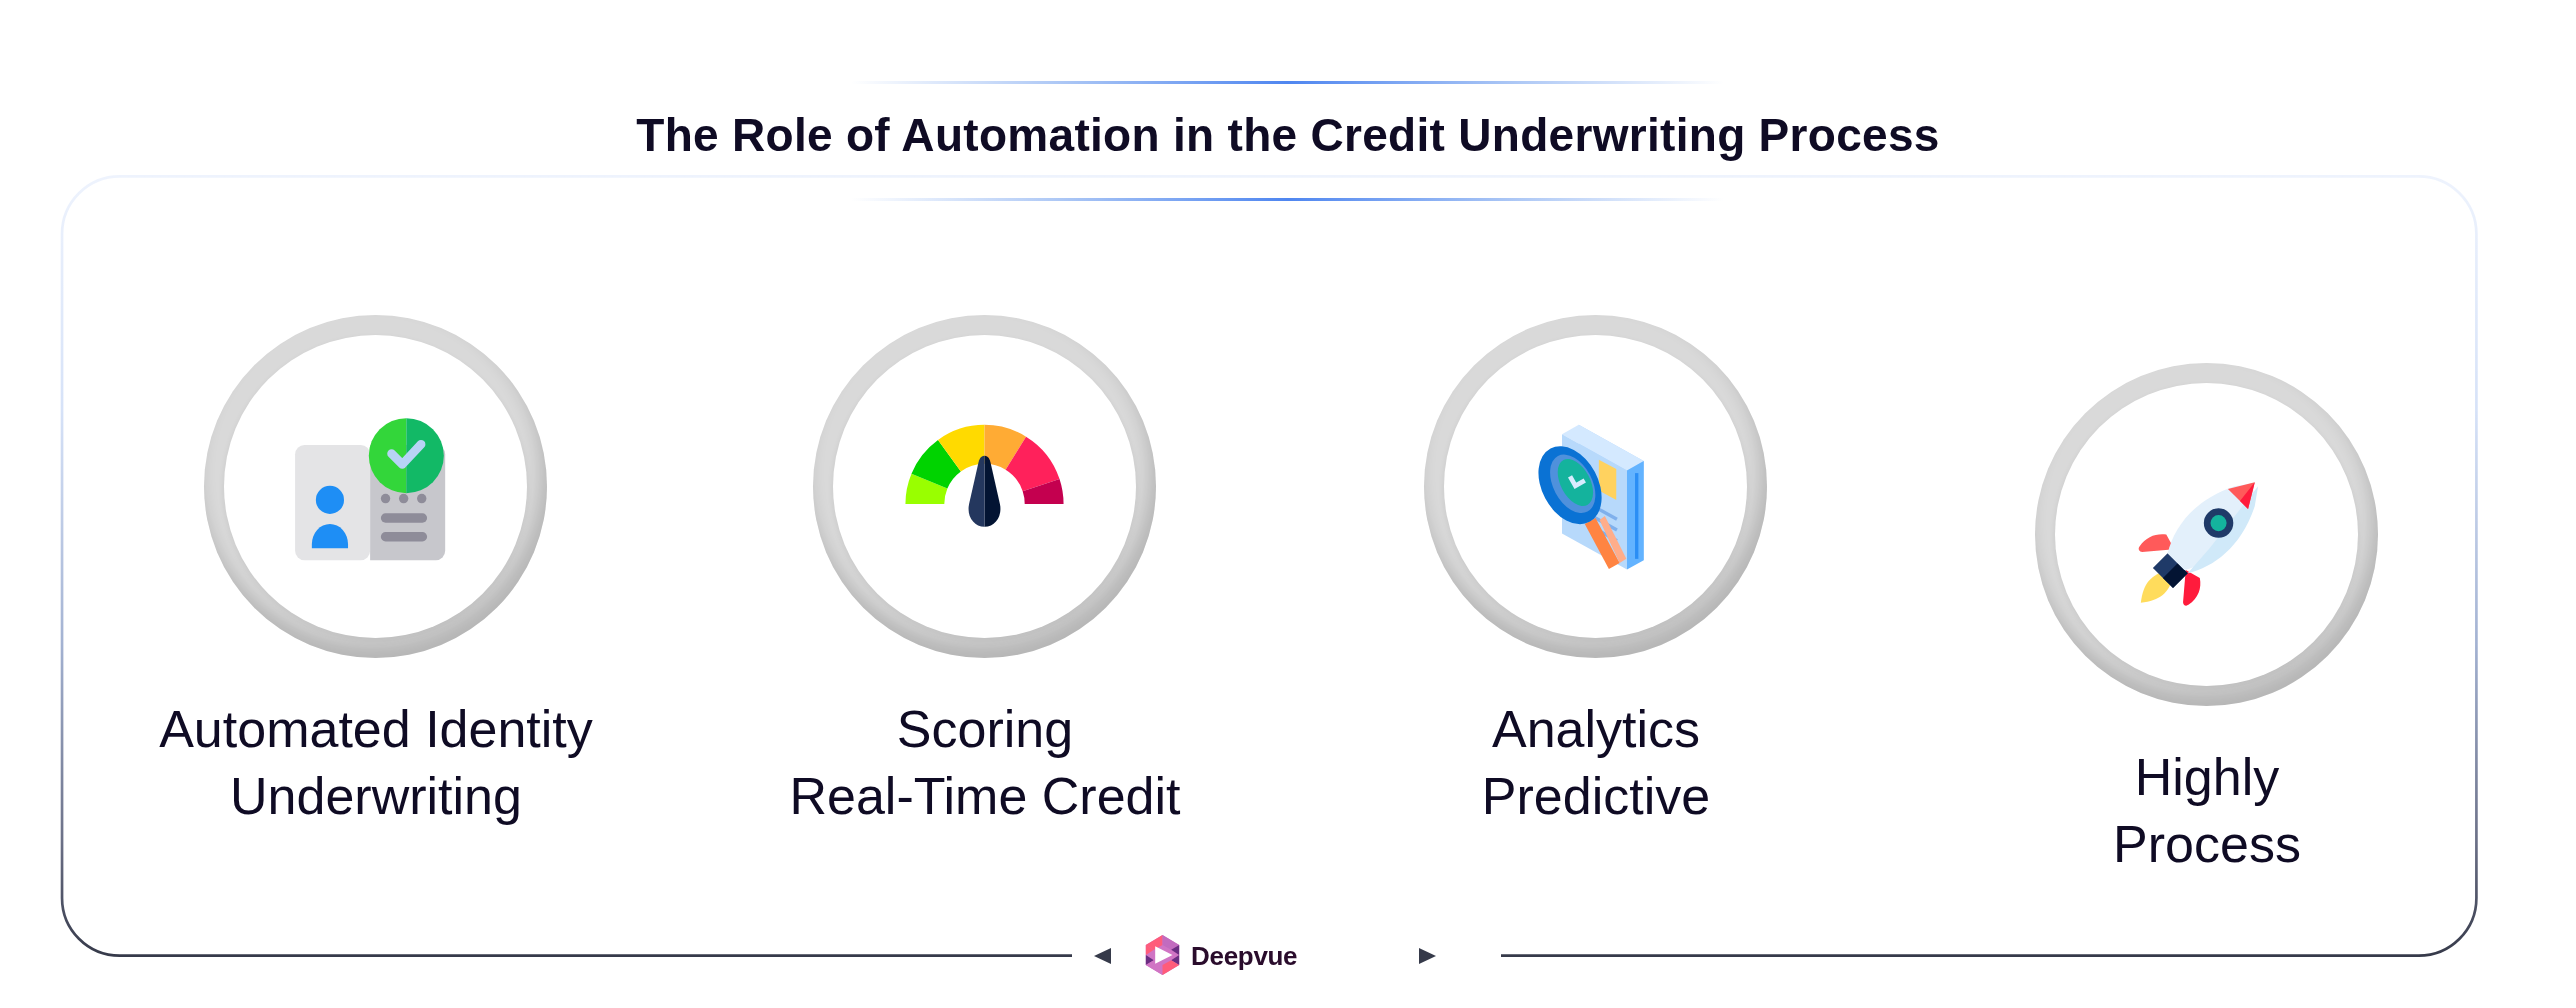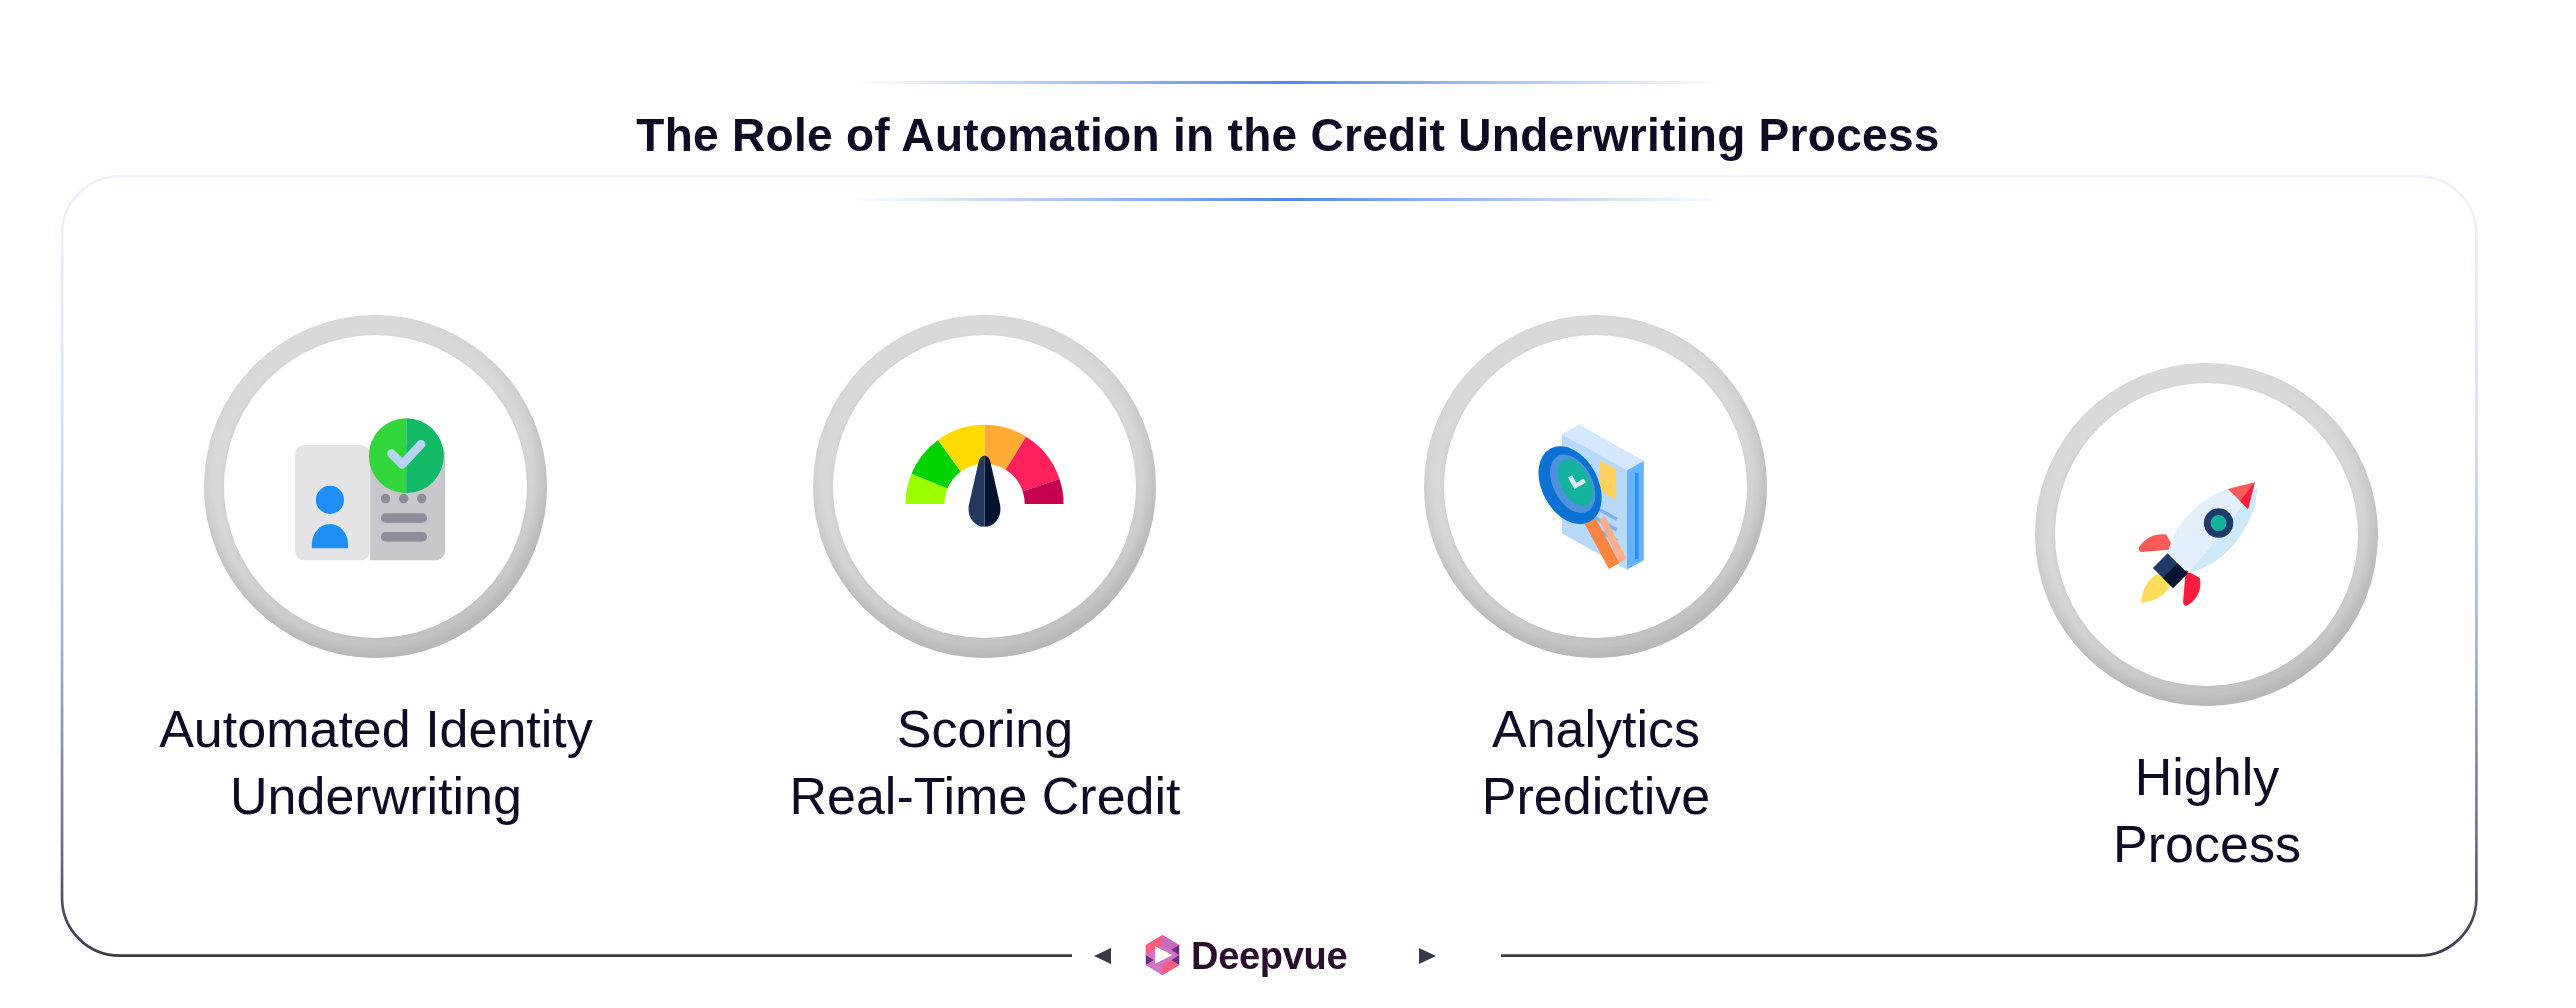--- a/index.html
+++ b/index.html
@@ -17,21 +17,21 @@
   .icon { position:absolute; left:51px; top:51px; width:201px; height:201px; }
   .label { position:absolute; left:-74px; width:510px; top:696px; text-align:center; font-size:52px;
     color:#0f0b24; line-height:67px; }
   .label span { display:block; }
   .footer { position:absolute; left:1072px; top:930px; height:54px; width:429px; background:#ffffff; }
   .arrow-left { position:absolute; left:21.5px; top:18px; width:0; height:0;
     border-top:8.7px solid transparent; border-bottom:8.7px solid transparent; border-right:17.4px solid #363a4a; }
   .arrow-right { position:absolute; left:347px; top:18px; width:0; height:0;
     border-top:8.7px solid transparent; border-bottom:8.7px solid transparent; border-left:17.4px solid #363a4a; }
   .logo-hex { position:absolute; left:71px; top:4.7px; width:39px; height:40px; }
-  .brand { position:absolute; left:119px; top:4.7px; font-size:38px; font-weight:bold; color:#2a0c2c; line-height:42px; letter-spacing:-0.3px; }
+  .brand { position:absolute; left:119px; top:4.7px; font-size:26px; font-weight:bold; color:#2a0c2c; line-height:42px; letter-spacing:-0.3px; }
 </style>
 </head>
 <body>
 
 <div class="title-line" style="top:81px;"></div>
 <div class="title">The Role of Automation in the Credit Underwriting Process</div>
 <div class="title-line" style="top:198px;"></div>
 
 <svg class="frame" width="2576" height="1008" viewBox="0 0 3840 1503">
   <defs>

